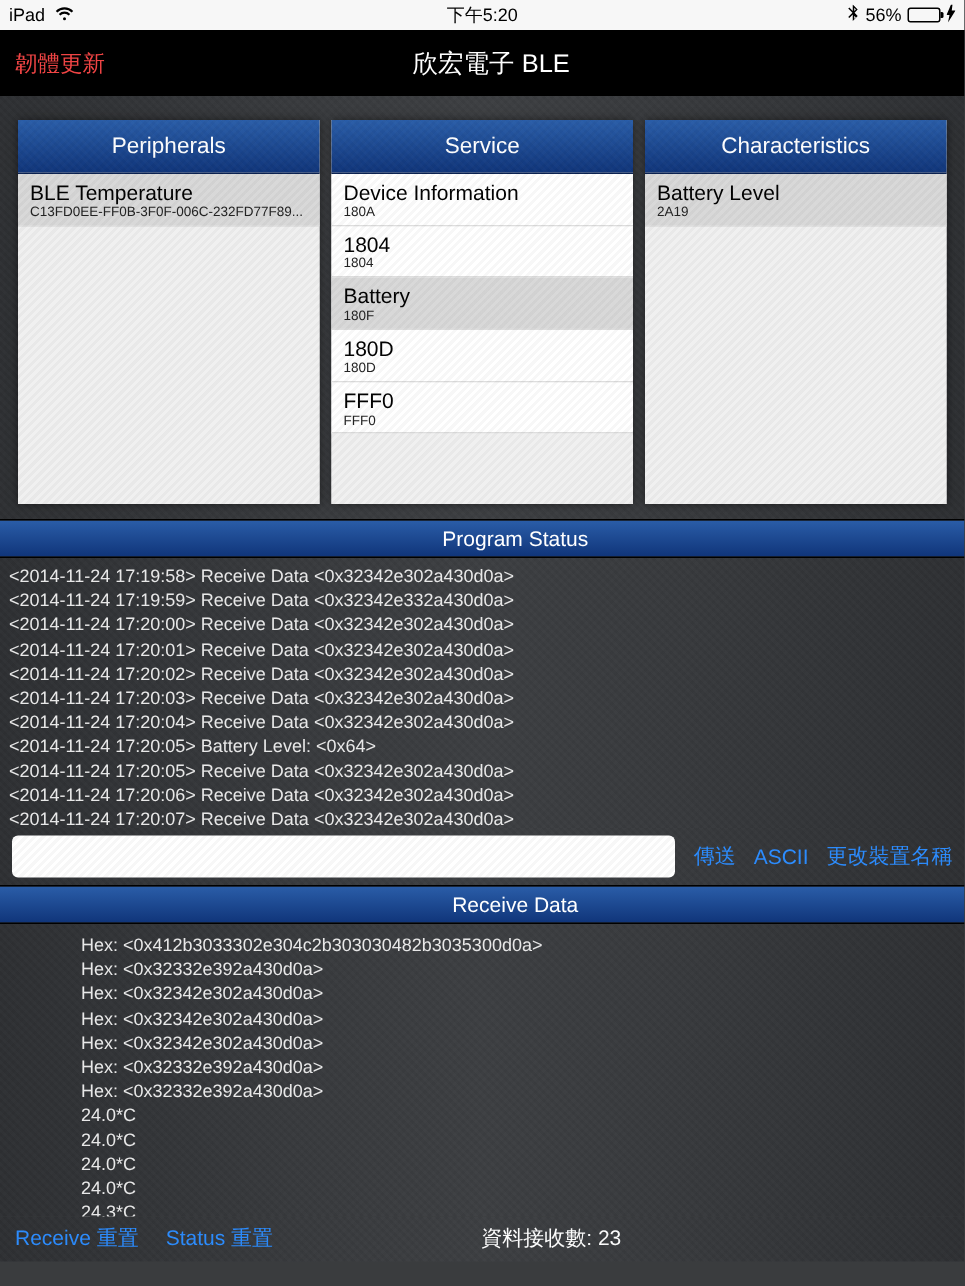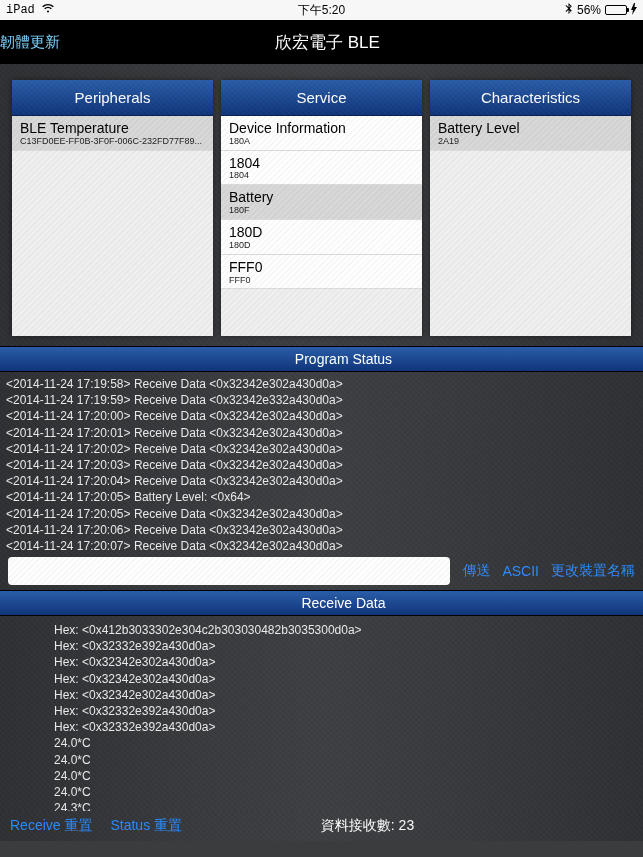--- a/index.html
+++ b/index.html
@@ -12,36 +12,36 @@
 }
 .status-bar {
   height: 20px;
   background: #f7f7f7;
   display: flex;
   align-items: center;
   padding: 0 6px;
   font-size: 12px;
   color: #000;
 }
-.sb-left { flex: 1; display: flex; align-items: center; gap: 6px; font-family: Liberation Mono, monospace; }
+.sb-left { flex: 1; display: flex; align-items: center; gap: 6px; }
 .sb-center { flex: 1; text-align: center; }
 .sb-right { flex: 1; display: flex; justify-content: flex-end; align-items: center; gap: 4px; }
 .battery-icon { width: 22px; height: 10px; border: 1px solid #000; border-radius: 2px; position: relative; }
 .battery-icon::after { content:""; position:absolute; right:-3px; top:2px; width:2px; height:4px; background:#000; border-radius:0 1px 1px 0;}
 .battery-fill { height:100%; background: #4cd964; border-radius:1px; }
 
 .nav-bar {
   height: 44px;
   background: #000;
   display: flex;
   align-items: center;
   position: relative;
 }
 .nav-title { position:absolute; left:0; right:0; text-align:center; color:#fff; font-size:17px; font-weight:400;padding-left:12px; }
-.nav-left { color: #7dd3fc; font-size: 15px; position: relative; z-index:2;}
+.nav-left { color: #ef4444; font-size: 15px; padding-left: 10px; position: relative; z-index:2;}
 
 .texture {
   background: linear-gradient(90deg, #2e3033 0%, #383a3d 30%, #3d3f42 50%, #383a3d 70%, #2e3033 100%);
   background-blend-mode: overlay;
   position: relative;
 }
 .texture::before {
   content:""; position:absolute; inset:0;
   background-image: repeating-linear-gradient(45deg, rgba(255,255,255,0.015) 0 2px, transparent 2px 4px),
                     repeating-linear-gradient(-45deg, rgba(0,0,0,0.03) 0 2px, transparent 2px 4px);

